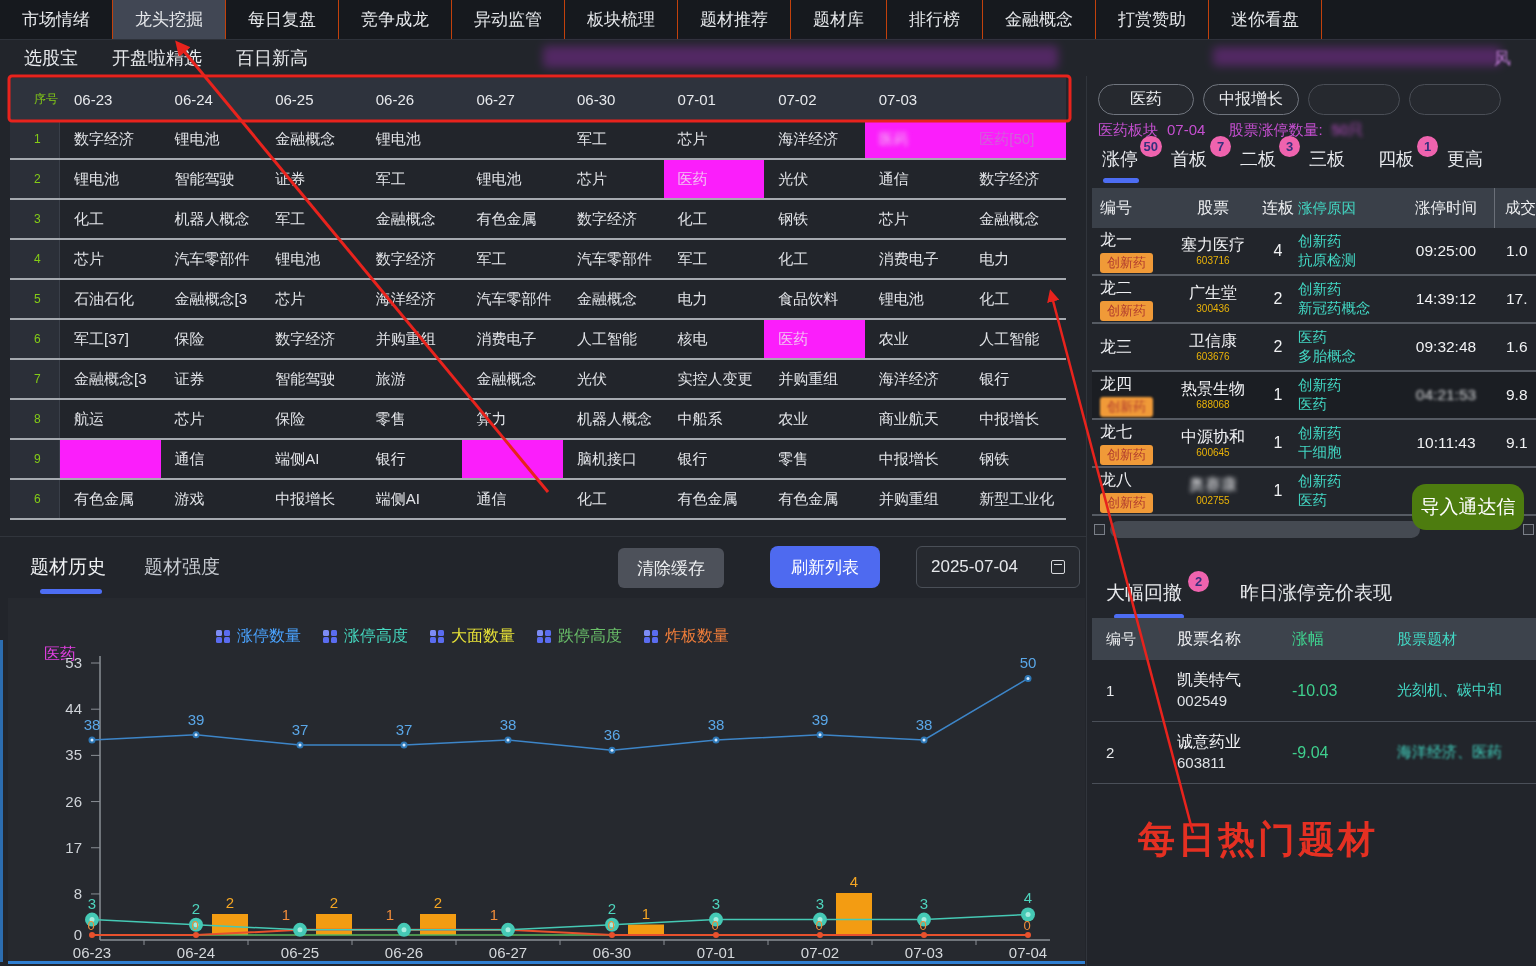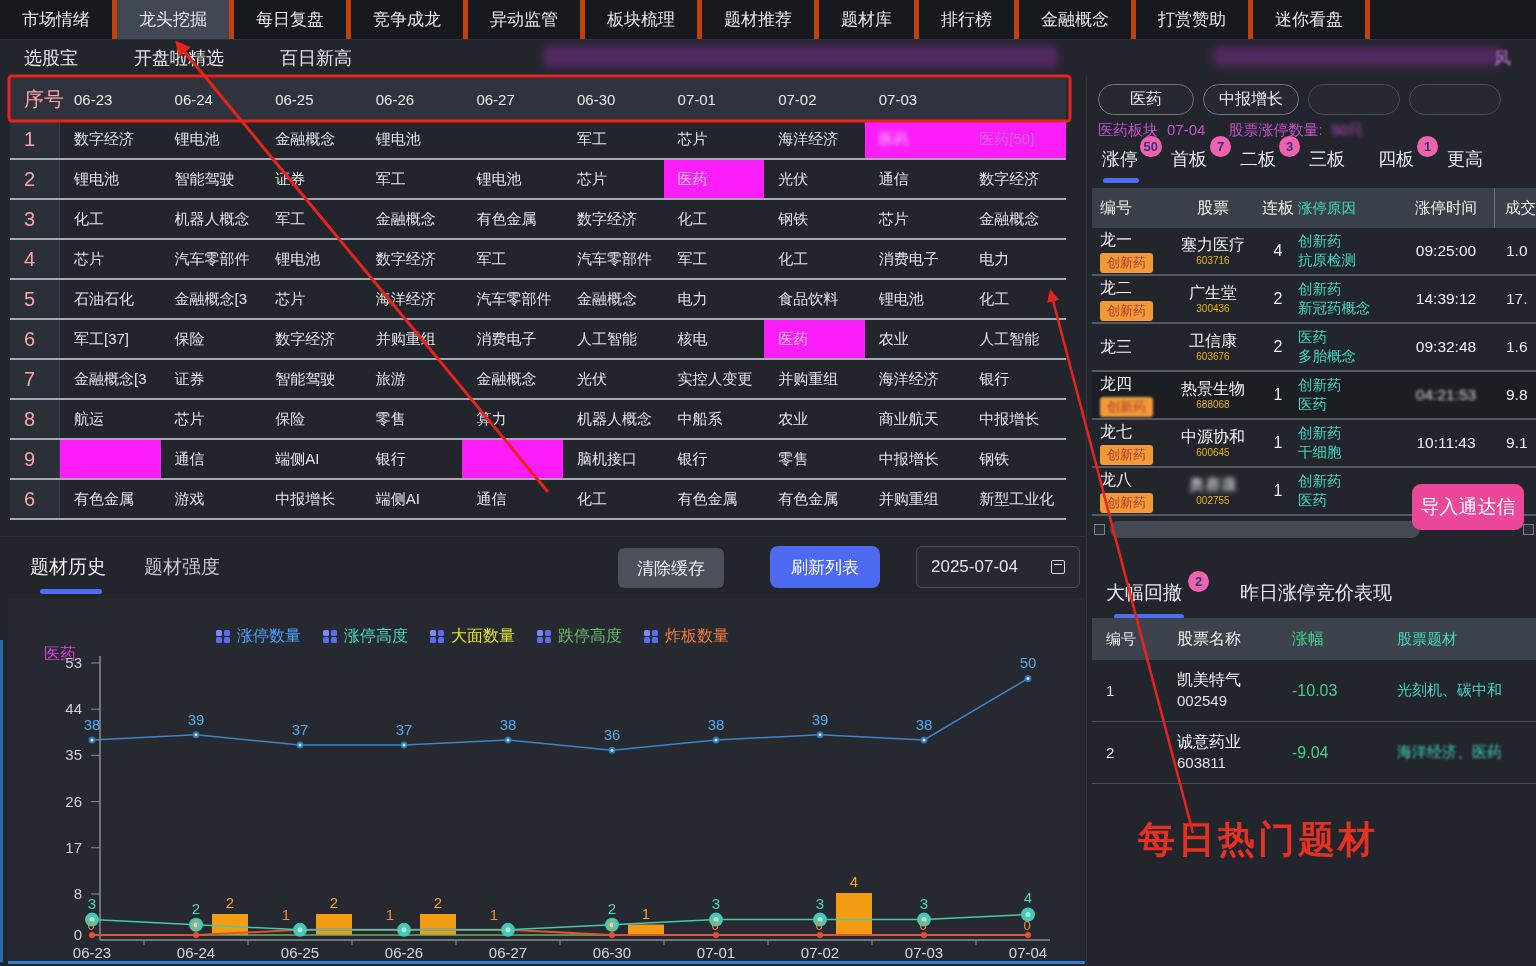--- a/index.html
+++ b/index.html
@@ -1,34 +1,34 @@
 <!DOCTYPE html>
 <html><head>
 <meta charset="utf-8">
 <style>
   *{margin:0;padding:0;box-sizing:border-box;font-family:"Liberation Sans","DejaVu Sans",sans-serif;white-space:nowrap;}
   html,body{background:#1d2025;}
   #app{position:relative;width:1536px;height:966px;background:#22252b;overflow:hidden;}
 
   
   #topnav{position:absolute;left:0;top:0;width:1536px;height:40px;background:#16191e;border-bottom:1px solid #2e323a;display:flex;}
-  .nav-tab{height:39px;line-height:39px;padding:0 22px;font-size:17px;color:#e6e8eb;border-right:5px solid #c2410c;cursor:pointer;}
+  .nav-tab{height:39px;line-height:39px;padding:0 22px;font-size:17px;color:#e6e8eb;border-right:1px solid #c2410c;cursor:pointer;}
   .nav-tab.active{background:#414754;}
-  #subnav{position:absolute;left:24px;top:42px;height:32px;display:flex;gap:56px;align-items:center;font-size:18px;color:#e9ebee;}
+  #subnav{position:absolute;left:24px;top:42px;height:32px;display:flex;gap:34px;align-items:center;font-size:18px;color:#e9ebee;}
   .subnav-item{cursor:pointer;}
   .wm{position:absolute;background:#8e2da8;opacity:.45;filter:blur(5px);border-radius:3px;}
   .wm1{left:543px;top:46px;width:515px;height:22px;}
   .wm2{left:1213px;top:47px;width:288px;height:19px;}
   #wmChar{position:absolute;left:1494px;top:47px;color:#b977cf;font-size:17px;filter:blur(1px);}
 
   
   #themeTable{position:absolute;left:10px;top:78px;width:1056px;}
   .tt-header{display:flex;height:42px;background:#2e333d;align-items:center;}
   .tt-row{display:flex;height:40px;background:#22252b;border-bottom:2px solid rgba(200,204,210,.8);}
-  .tt-index{width:50px;flex:none;background:#2b2f38;border-right:1px solid #3a3f49;display:flex;align-items:center;padding-left:14px;font-size:20px;color:#fca5a5;}
+  .tt-index{width:50px;flex:none;background:#2b2f38;border-right:1px solid #3a3f49;display:flex;align-items:center;padding-left:24px;font-size:12px;color:#84cc16;}
   .tt-header .tt-index{background:transparent;border-right:none;}
   .tt-cell{flex:1;display:flex;align-items:center;padding-left:14px;font-size:15px;color:#e2e4e8;overflow:hidden;cursor:pointer;}
   .tt-cell.hl{background:#fb1efb;color:#f2c2f2;}
   .tt-cell.hl.c50{color:#cf63d8;}
   .tt-cell .btxt{filter:blur(2px);}
   .tt-hcell{flex:1;padding-left:14px;font-size:15px;color:#e7e9ec;}
 
   #vsep{position:absolute;left:1086px;top:76px;width:1px;height:890px;background:#31353c;}
   #hsep{position:absolute;left:0;top:536px;width:1086px;height:1px;background:#31353c;}
 
@@ -55,21 +55,21 @@
   .c-stock{width:90px;text-align:center;font-size:16px;color:#f2f3f5;line-height:1.25;}
   .c-stock .code{font-size:10px;color:#eab308;}
   .c-stock.nblur .nm{filter:blur(2px);}
   .c-boards{width:40px;text-align:center;font-size:16px;color:#f0f1f3;}
   .c-reason{width:100px;font-size:14.5px;color:#42d8c4;line-height:1.3;}
   .c-time{width:96px;text-align:center;font-size:15.5px;color:#f0f1f3;}
   .c-time.tblur{filter:blur(1.6px);opacity:.85;}
   .c-amt{width:60px;padding-left:12px;font-size:15.5px;color:#f0f1f3;}
   .lt-head .c-amt{border-left:1px solid #6a6f78;height:40px;display:flex;align-items:center;padding-left:10px;}
 
-  #importBtn{position:absolute;left:1412px;top:484px;width:112px;height:46px;background:#ec4899;border:none;border-radius:9px;color:#fff;font-size:19px;z-index:5;cursor:pointer;}
+  #importBtn{position:absolute;left:1412px;top:484px;width:112px;height:46px;background:#4d7c0f;border:none;border-radius:14px;color:#fff;font-size:19px;z-index:5;cursor:pointer;}
   #hscroll{position:absolute;left:1110px;top:521px;width:310px;height:17px;background:#454a52;border-radius:9px;cursor:pointer;}
   .endbox{position:absolute;width:11px;height:11px;border:1px solid #7a7f88;background:#2a2d33;}
   .eb1{left:1094px;top:524px;} .eb2{left:1523px;top:524px;}
 
   #pbTabs{position:absolute;left:1106px;top:576px;display:flex;align-items:flex-end;}
   .pbtab{position:relative;margin-right:58px;font-size:19px;color:#e9ebee;padding:4px 0 13px 0;cursor:pointer;}
   .pbtab:last-child{margin-right:0;}
   .pbtab.active::after{content:"";position:absolute;left:8px;bottom:0;width:70px;height:5px;border-radius:2.5px;background:#4d6df3;}
   .pbtab .badge{right:-27px;top:-5px;}
 

